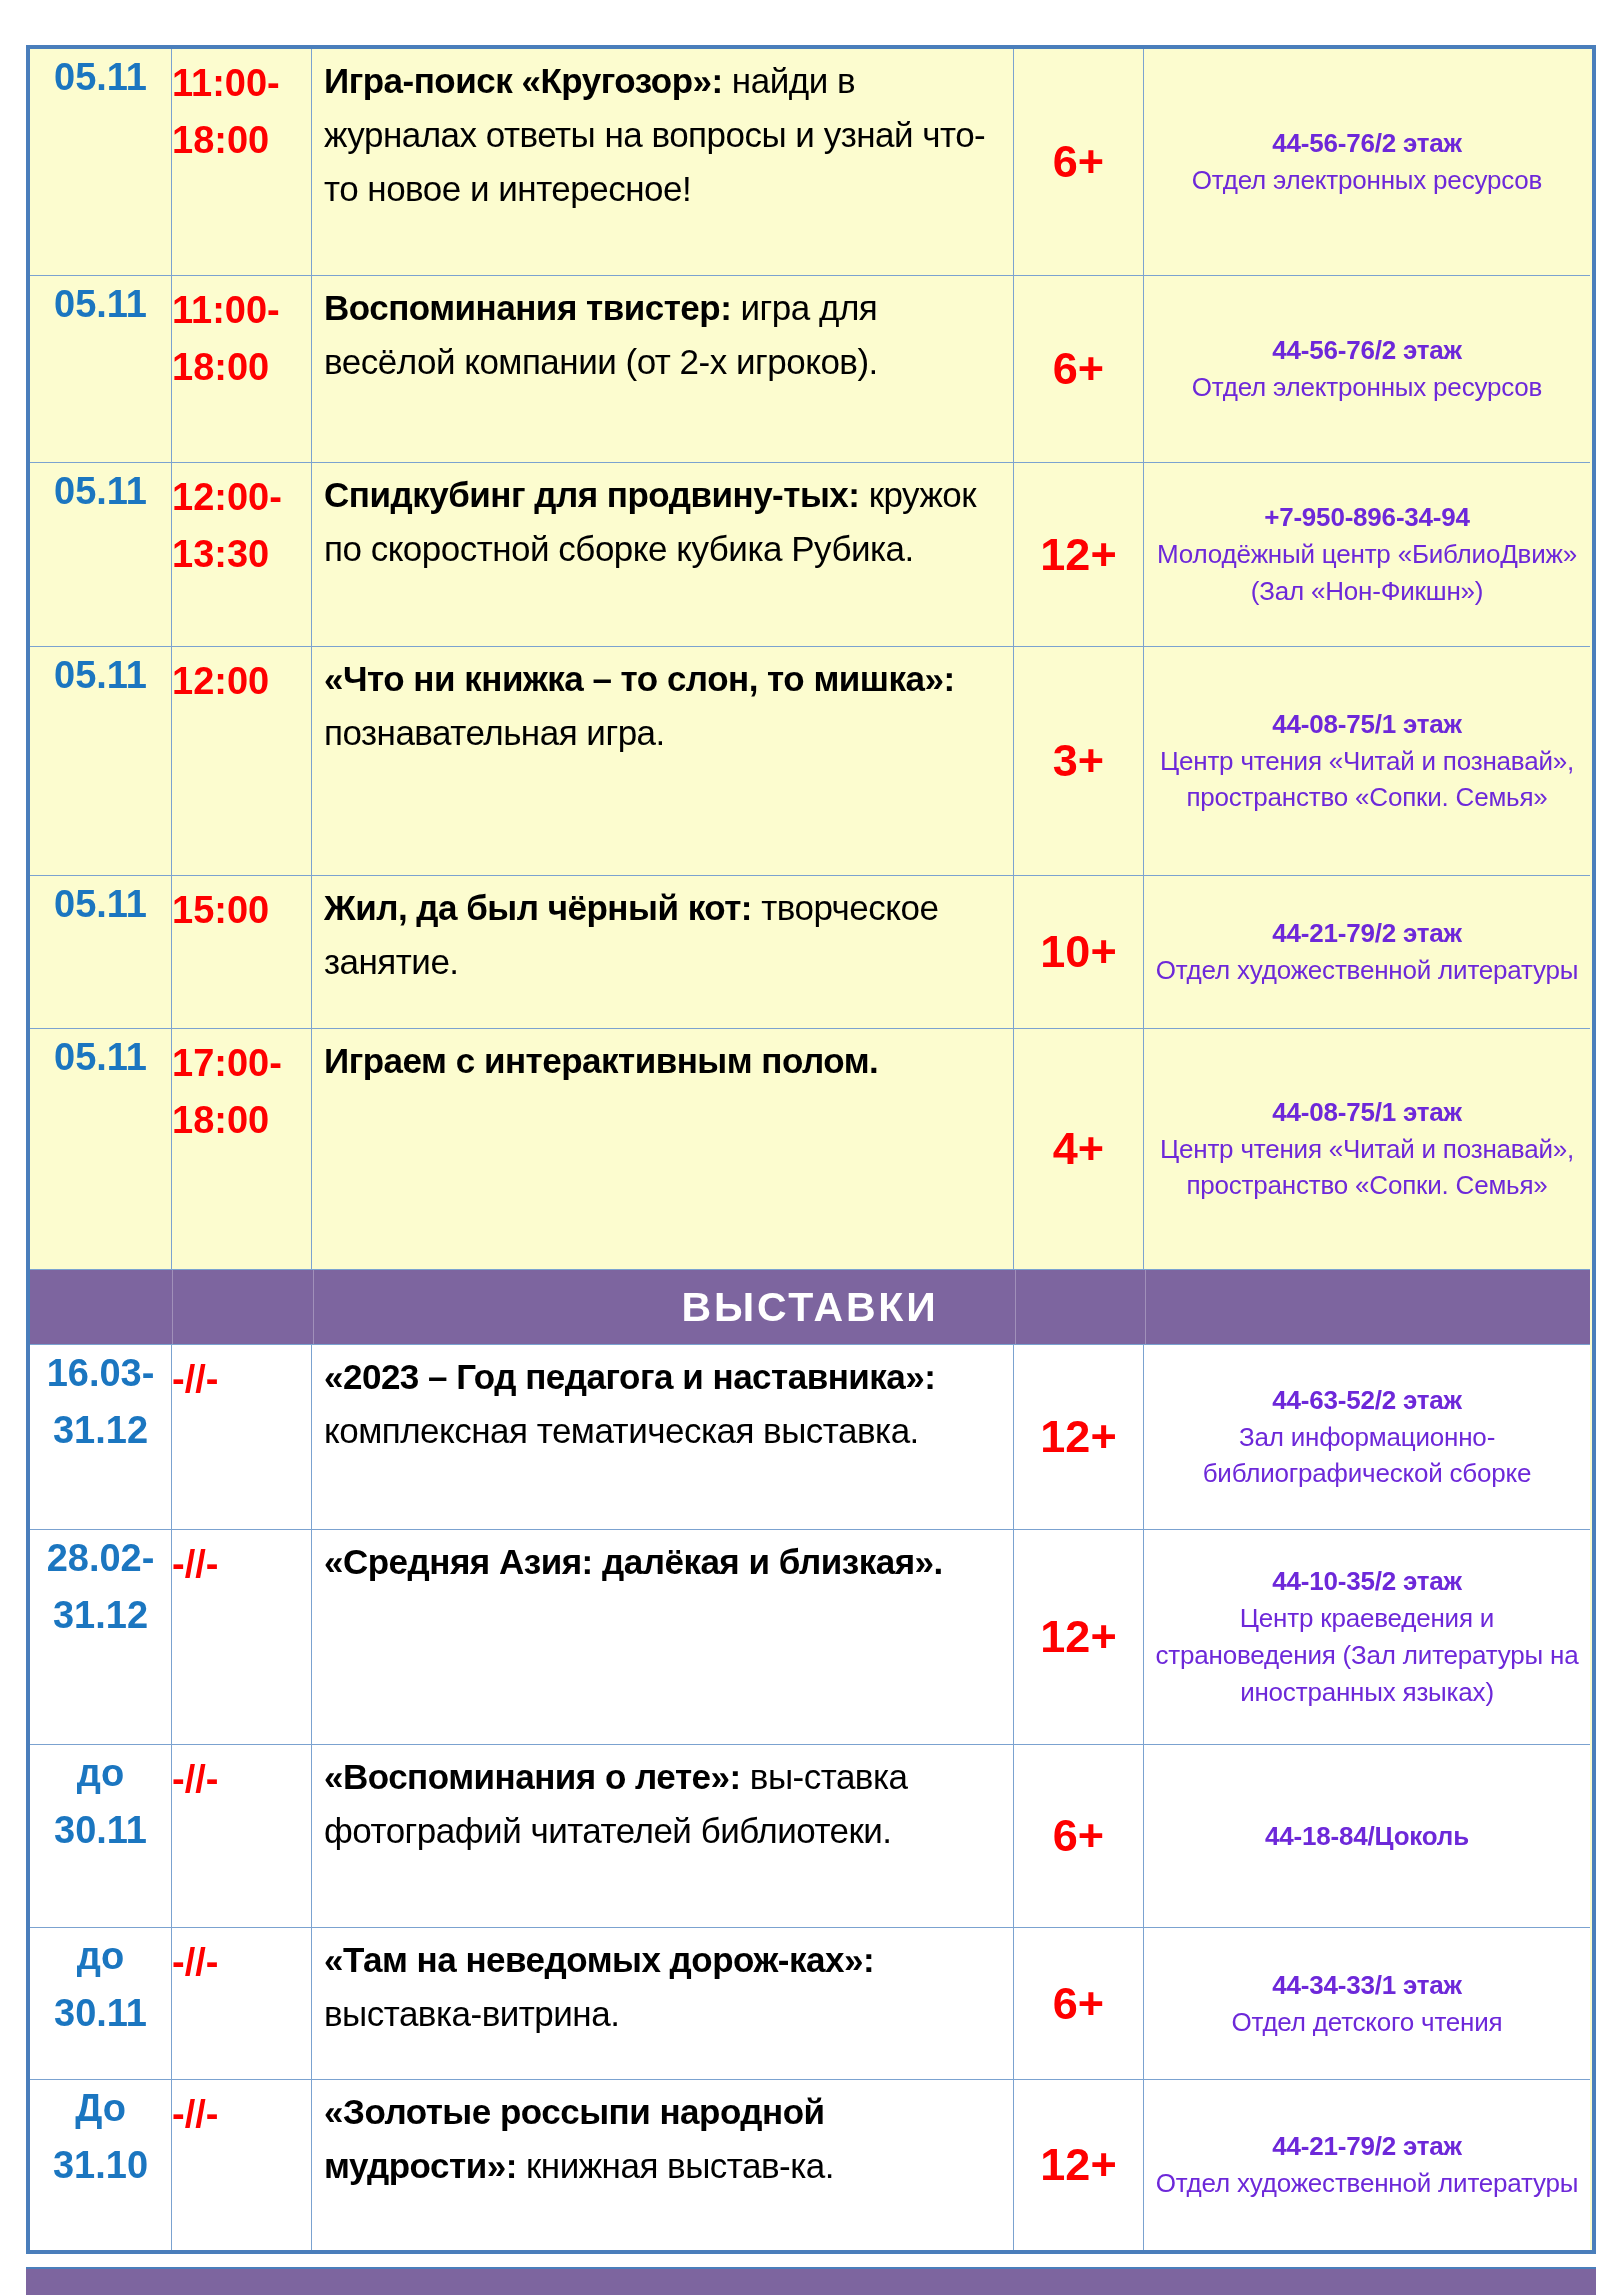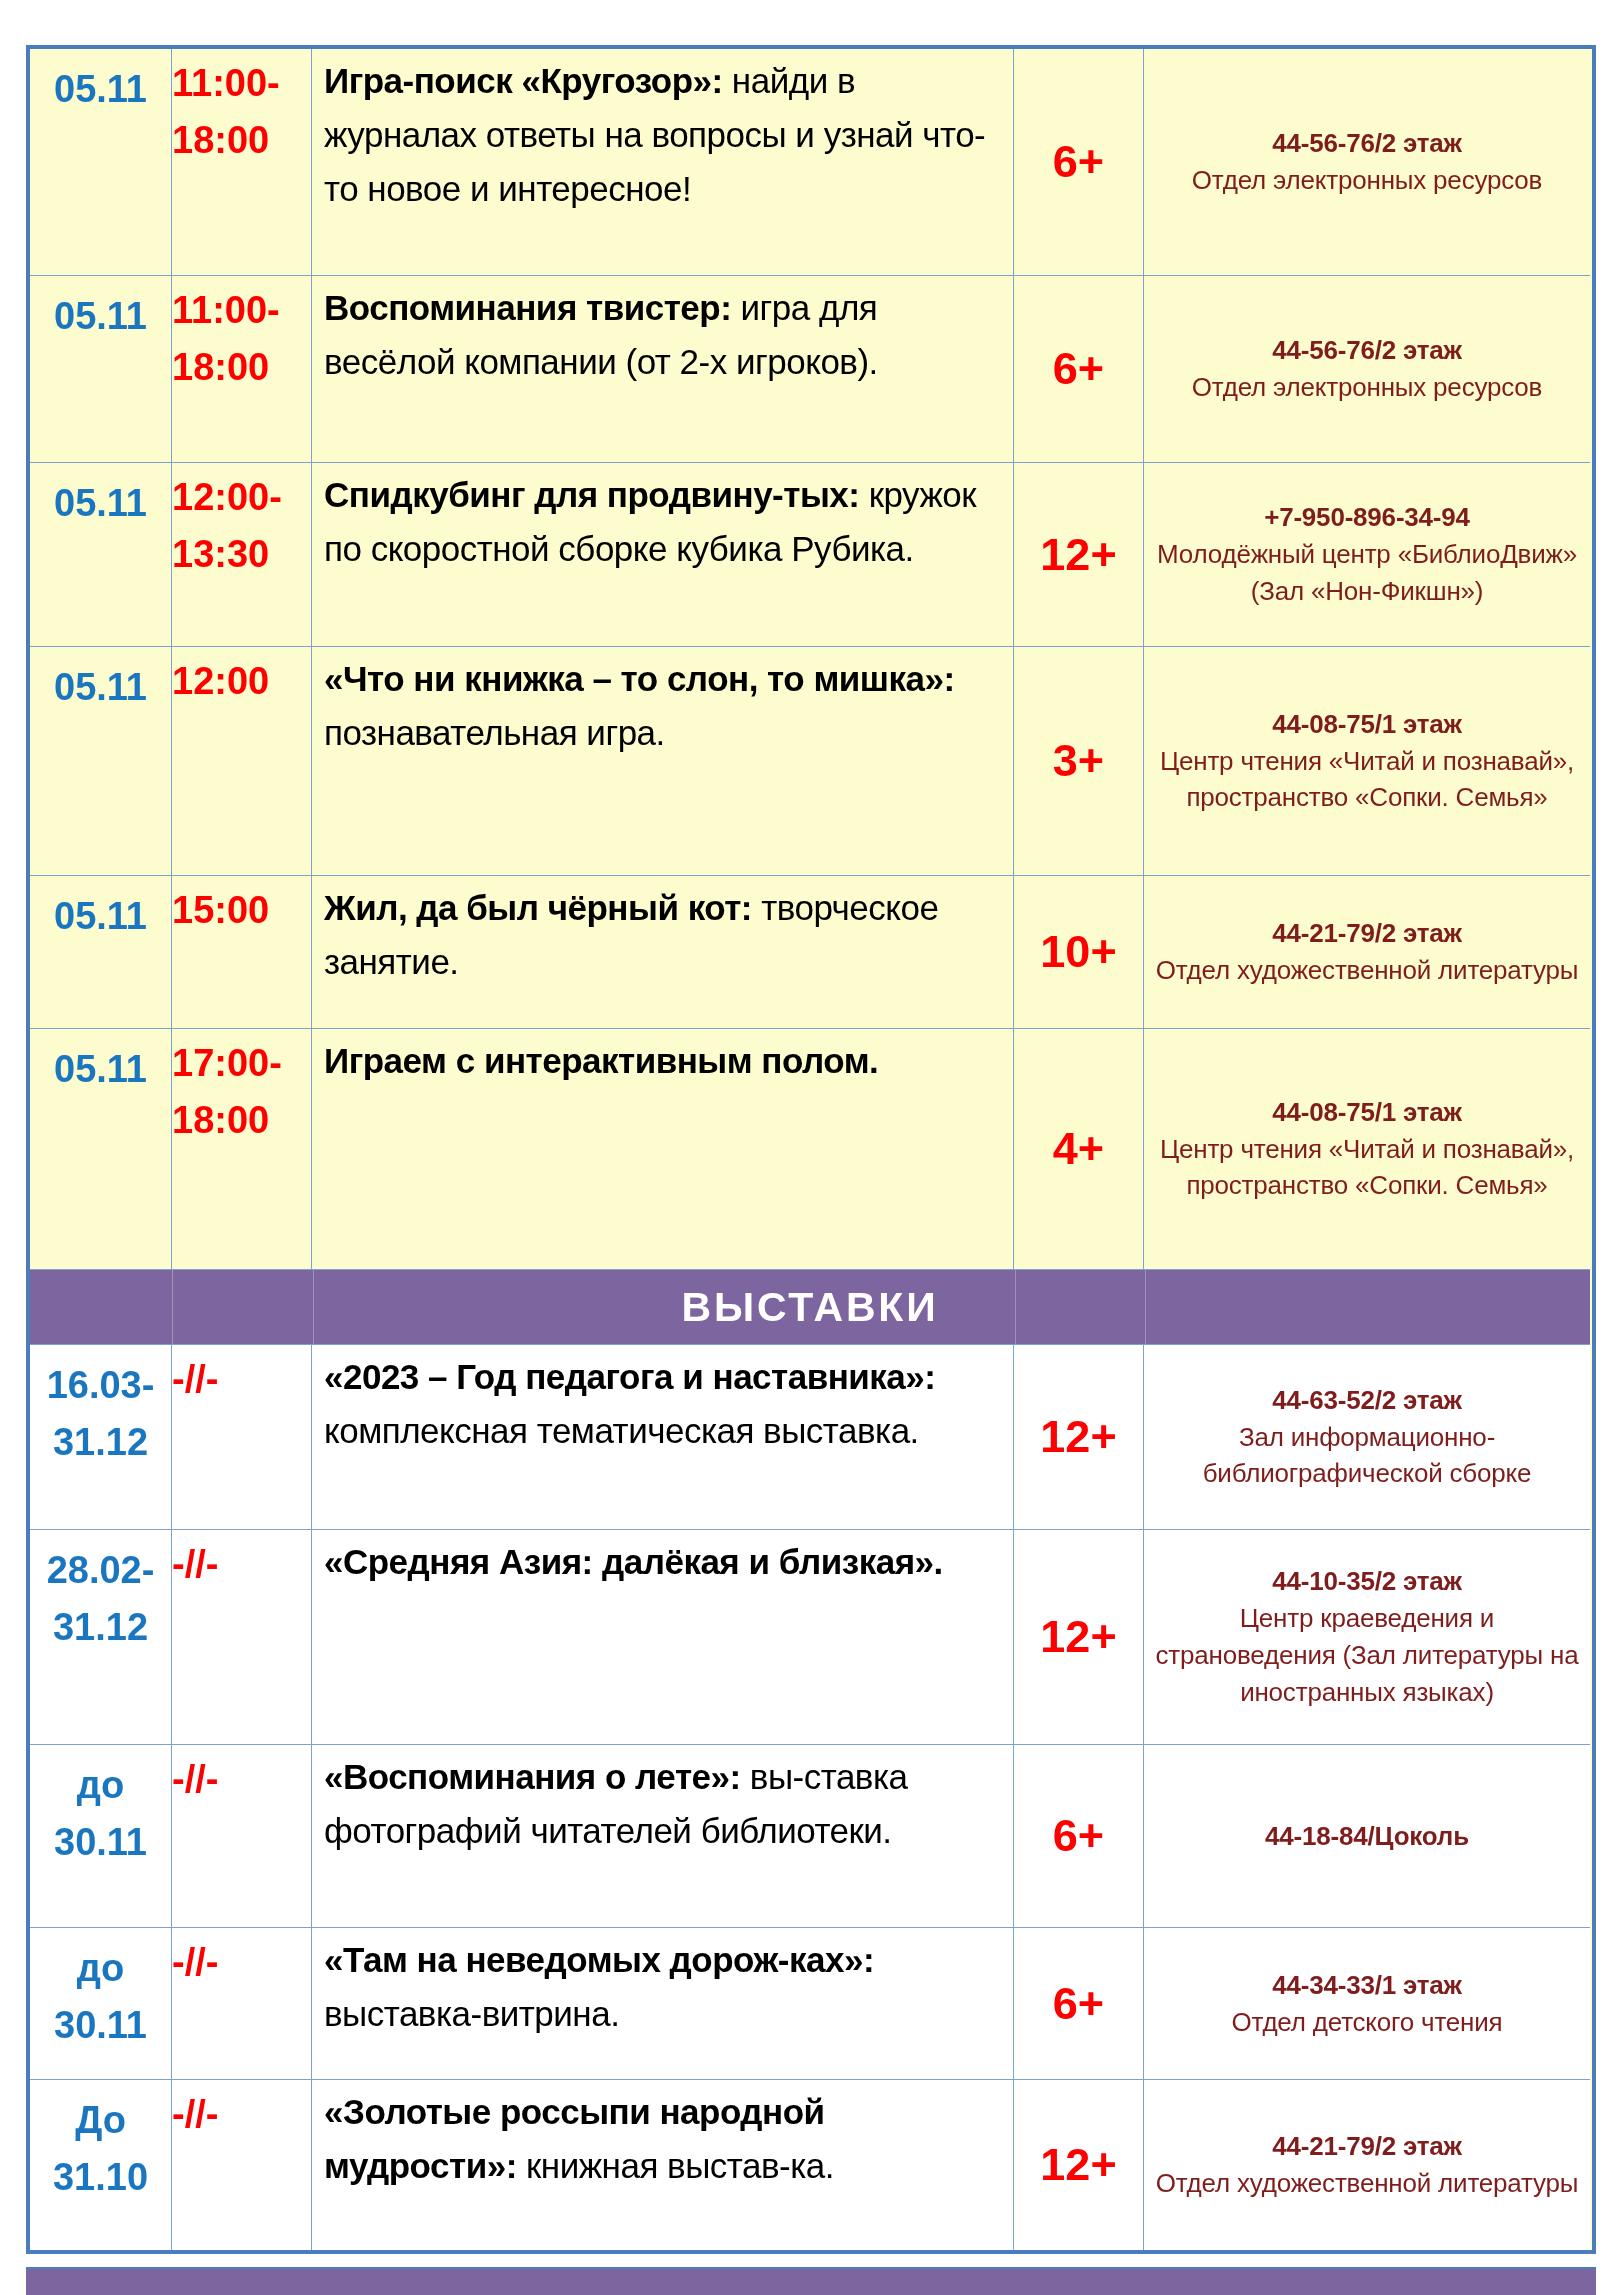--- a/index.html
+++ b/index.html
@@ -24,31 +24,31 @@
     box-sizing:border-box;
     border-right:1.4px solid #7BA2D0;
     border-bottom:1.8px solid #7BA2D0;
     overflow:hidden;
   }
   .cell.lastcol{border-right:none;}
   .cell.lastrow{border-bottom:none;}
   .ev{background:#FCFCCF;}
   .ex{background:#FFFFFF;}
   .c-date{color:#1B76C0;font-weight:bold;font-size:38px;line-height:1.5;
-          text-align:center;padding-top:12px;}
+          text-align:center;padding-top:0;}
   .c-time{color:#FE0000;font-weight:bold;font-size:38px;line-height:1.5;
           padding-top:5.5px;}
   .c-desc{font-size:35px;line-height:1.55;color:#000;
           padding:4.6px 13px 4.6px 12px;letter-spacing:-0.5px;text-align:left;}
   .c-desc p{margin:0;}
   .c-desc b{font-weight:700;}
   .c-age{display:flex;align-items:center;justify-content:center;
          color:#FE0000;font-weight:bold;font-size:45px;}
   .c-loc{display:flex;flex-direction:column;align-items:center;justify-content:center;
-         text-align:center;font-size:26px;line-height:1.42;color:#7f1d1d;
+         text-align:center;font-size:26px;line-height:1.42;color:#6d28d9;
          padding:3.7px 9.2px;letter-spacing:-0.2px;}
   .c-loc .loc-b{font-weight:700;}
   .band{
     grid-column:1 / -1;
     box-sizing:border-box;
     border-bottom:1.8px solid #7BA2D0;
     background:
       linear-gradient(rgba(255,255,255,.28),rgba(255,255,255,.28)) 142px 0/1.4px 100% no-repeat,
       linear-gradient(rgba(255,255,255,.28),rgba(255,255,255,.28)) 283px 0/1.4px 100% no-repeat,
       linear-gradient(rgba(255,255,255,.28),rgba(255,255,255,.28)) 985px 0/1.4px 100% no-repeat,

